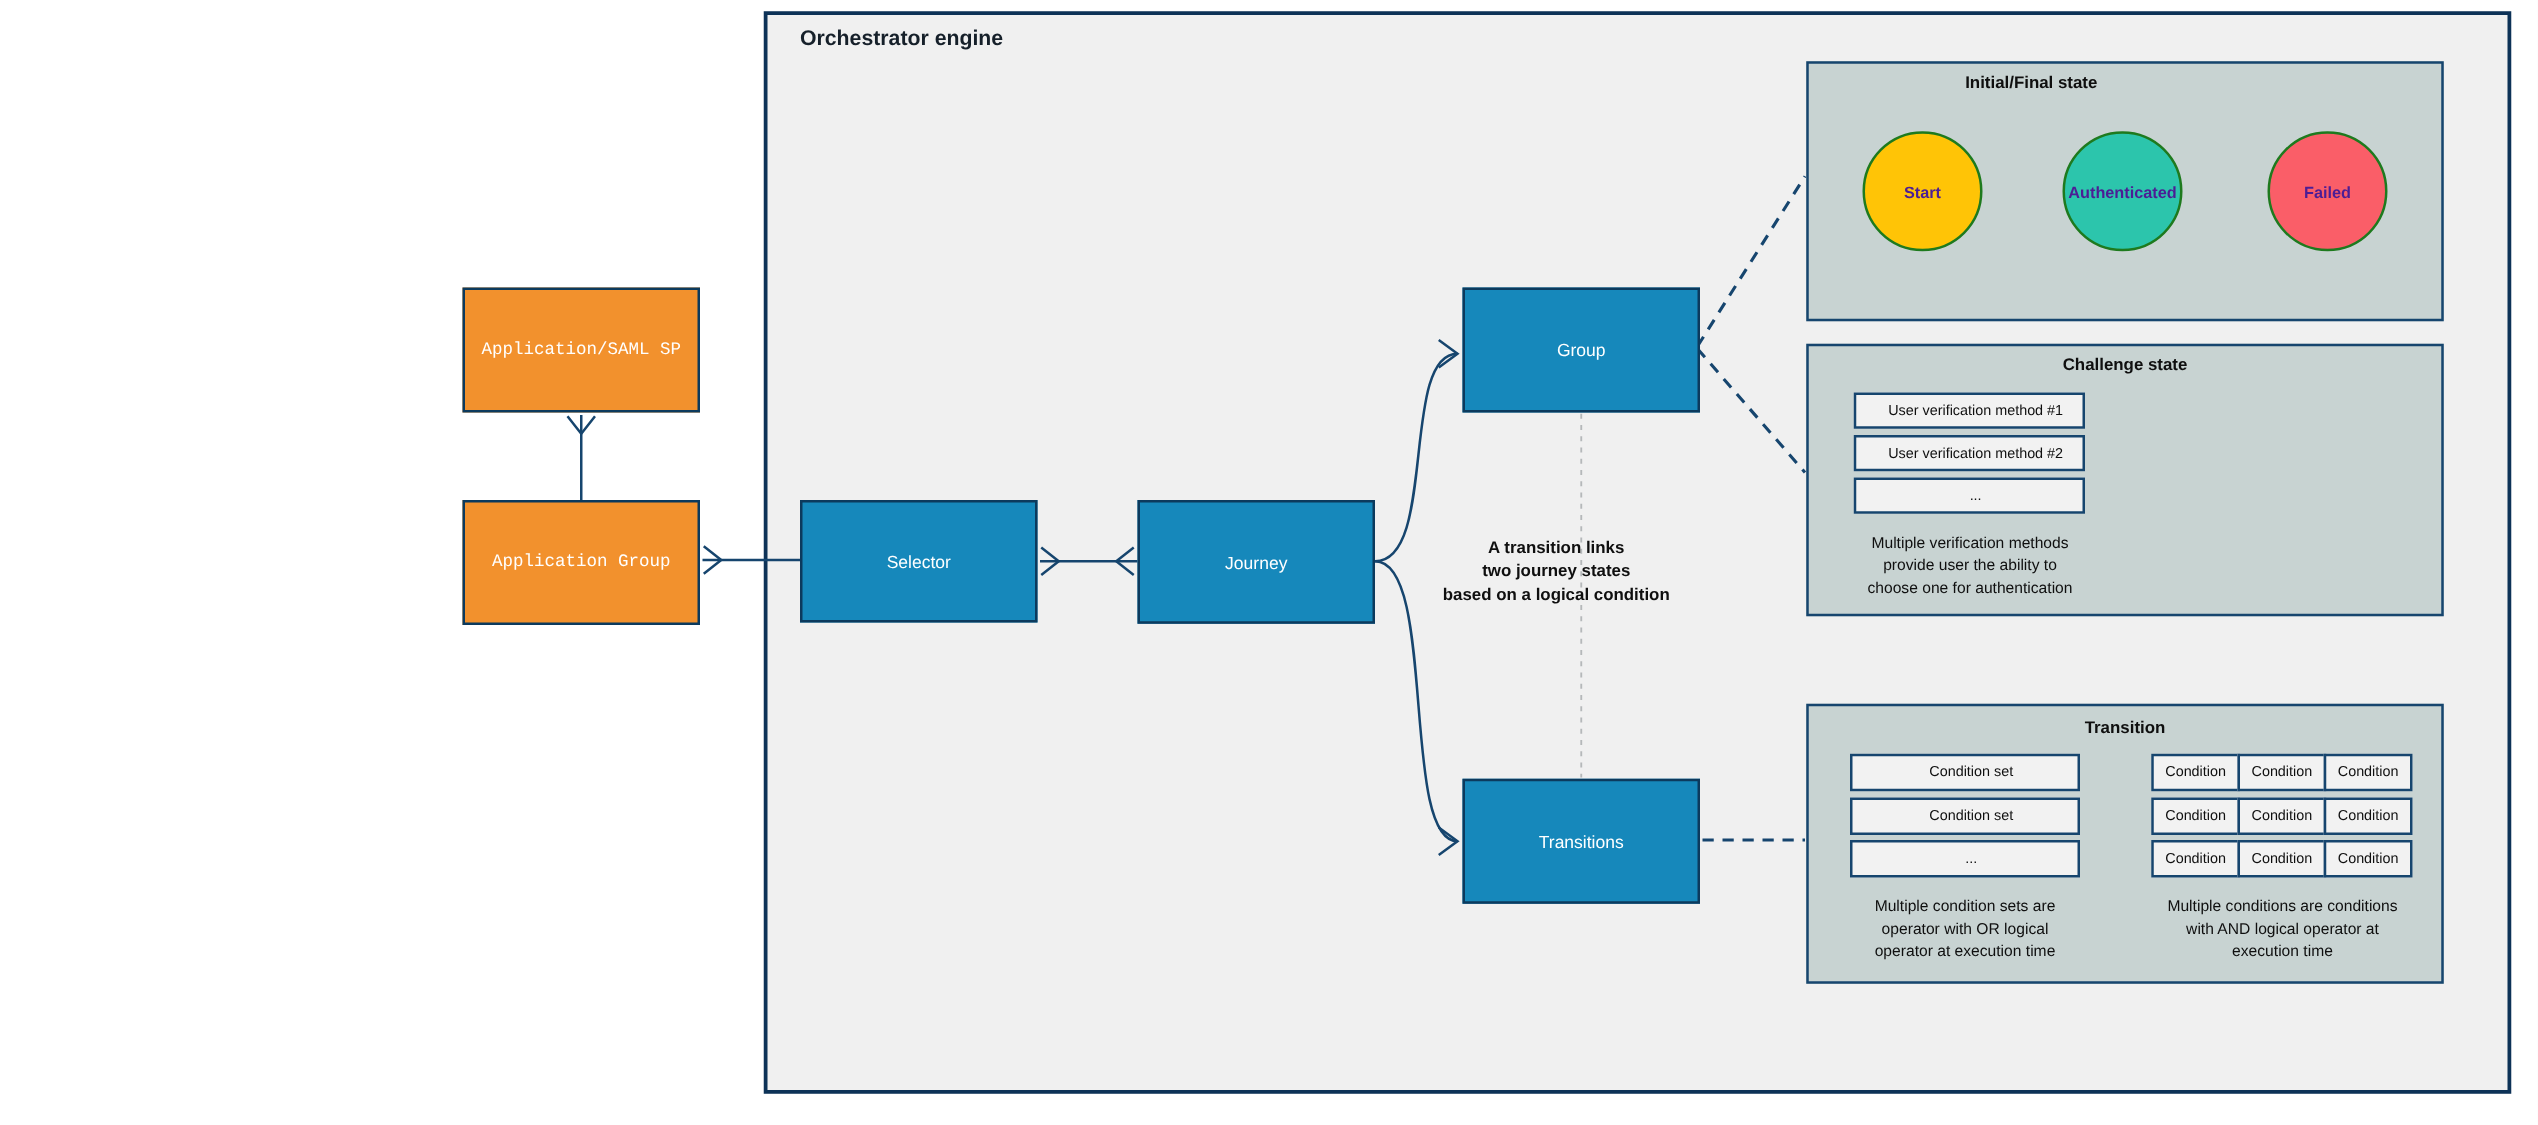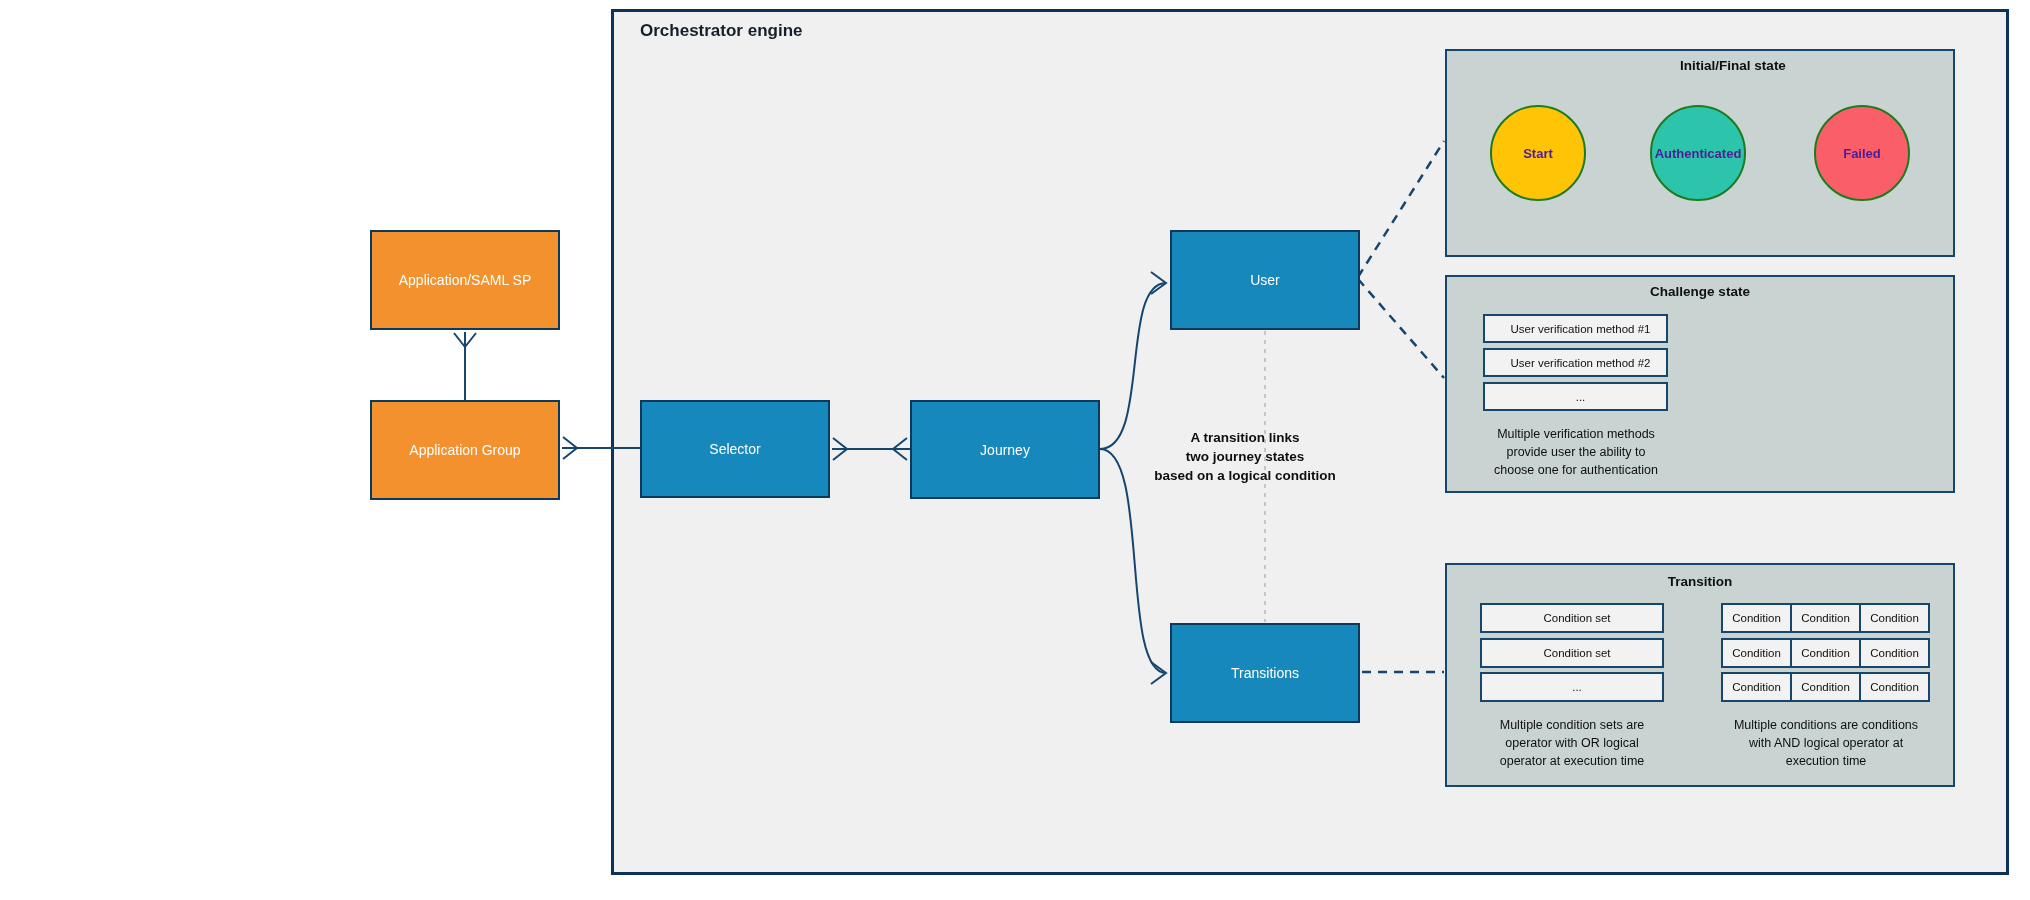--- a/index.html
+++ b/index.html
@@ -8,21 +8,21 @@
 
   
   .outer-box{position:absolute;left:611px;top:9px;width:1398px;height:866px;
              background:#F0F0F0;border:3px solid #0D3257;box-sizing:border-box;}
   .outer-title{position:absolute;left:640px;top:21px;font-size:17px;font-weight:bold;color:#16202A;z-index:4;}
 
   
   .node{position:absolute;display:flex;align-items:center;justify-content:center;
         box-sizing:border-box;border:2px solid #0C3A5D;color:#ffffff;font-size:14px;
         text-align:center;z-index:3;}
-  .node.orange{background:#F2912D;}
+  .node.orange{background:#F2912D;font-family:Liberation Mono, monospace;}
   .node.blue{background:#1688BB;}
   .n-appsaml{left:370px;top:230px;width:190px;height:100px;}
   .n-appgroup{left:370px;top:400px;width:190px;height:100px;}
   .n-selector{left:640px;top:400px;width:190px;height:98px;}
   .n-journey{left:910px;top:400px;width:190px;height:99px;}
   .n-state{left:1170px;top:230px;width:190px;height:100px;}
   .n-transitions{left:1170px;top:623px;width:190px;height:100px;}
 
   
   .annotation{position:absolute;left:1110px;top:428px;width:270px;text-align:center;
@@ -106,34 +106,34 @@
   <div class="node orange n-appgroup">
     <span>Application Group</span>
   </div>
   <div class="node blue n-selector">
     <span>Selector</span>
   </div>
   <div class="node blue n-journey">
     <span>Journey</span>
   </div>
   <div class="node blue n-state">
-    <span>User</span>
+    <span>Group</span>
   </div>
   <div class="node blue n-transitions">
     <span>Transitions</span>
   </div>
 
   <div class="annotation">
     <div>A transition links</div>
     <div>two journey states</div>
     <div>based on a logical condition</div>
   </div>
 
   <div class="panel p-initial"></div>
-  <div class="panel-title" style="left:1484px;top:58px;width:498px;position:absolute;z-index:3;">Initial/Final state</div>
+  <div class="panel-title" style="left:1376px;top:58px;width:498px;position:absolute;z-index:3;">Initial/Final state</div>
   <div class="state-circle c-start">
     <span>Start</span>
   </div>
   <div class="state-circle c-auth">
     <span>Authenticated</span>
   </div>
   <div class="state-circle c-failed">
     <span>Failed</span>
   </div>
 

